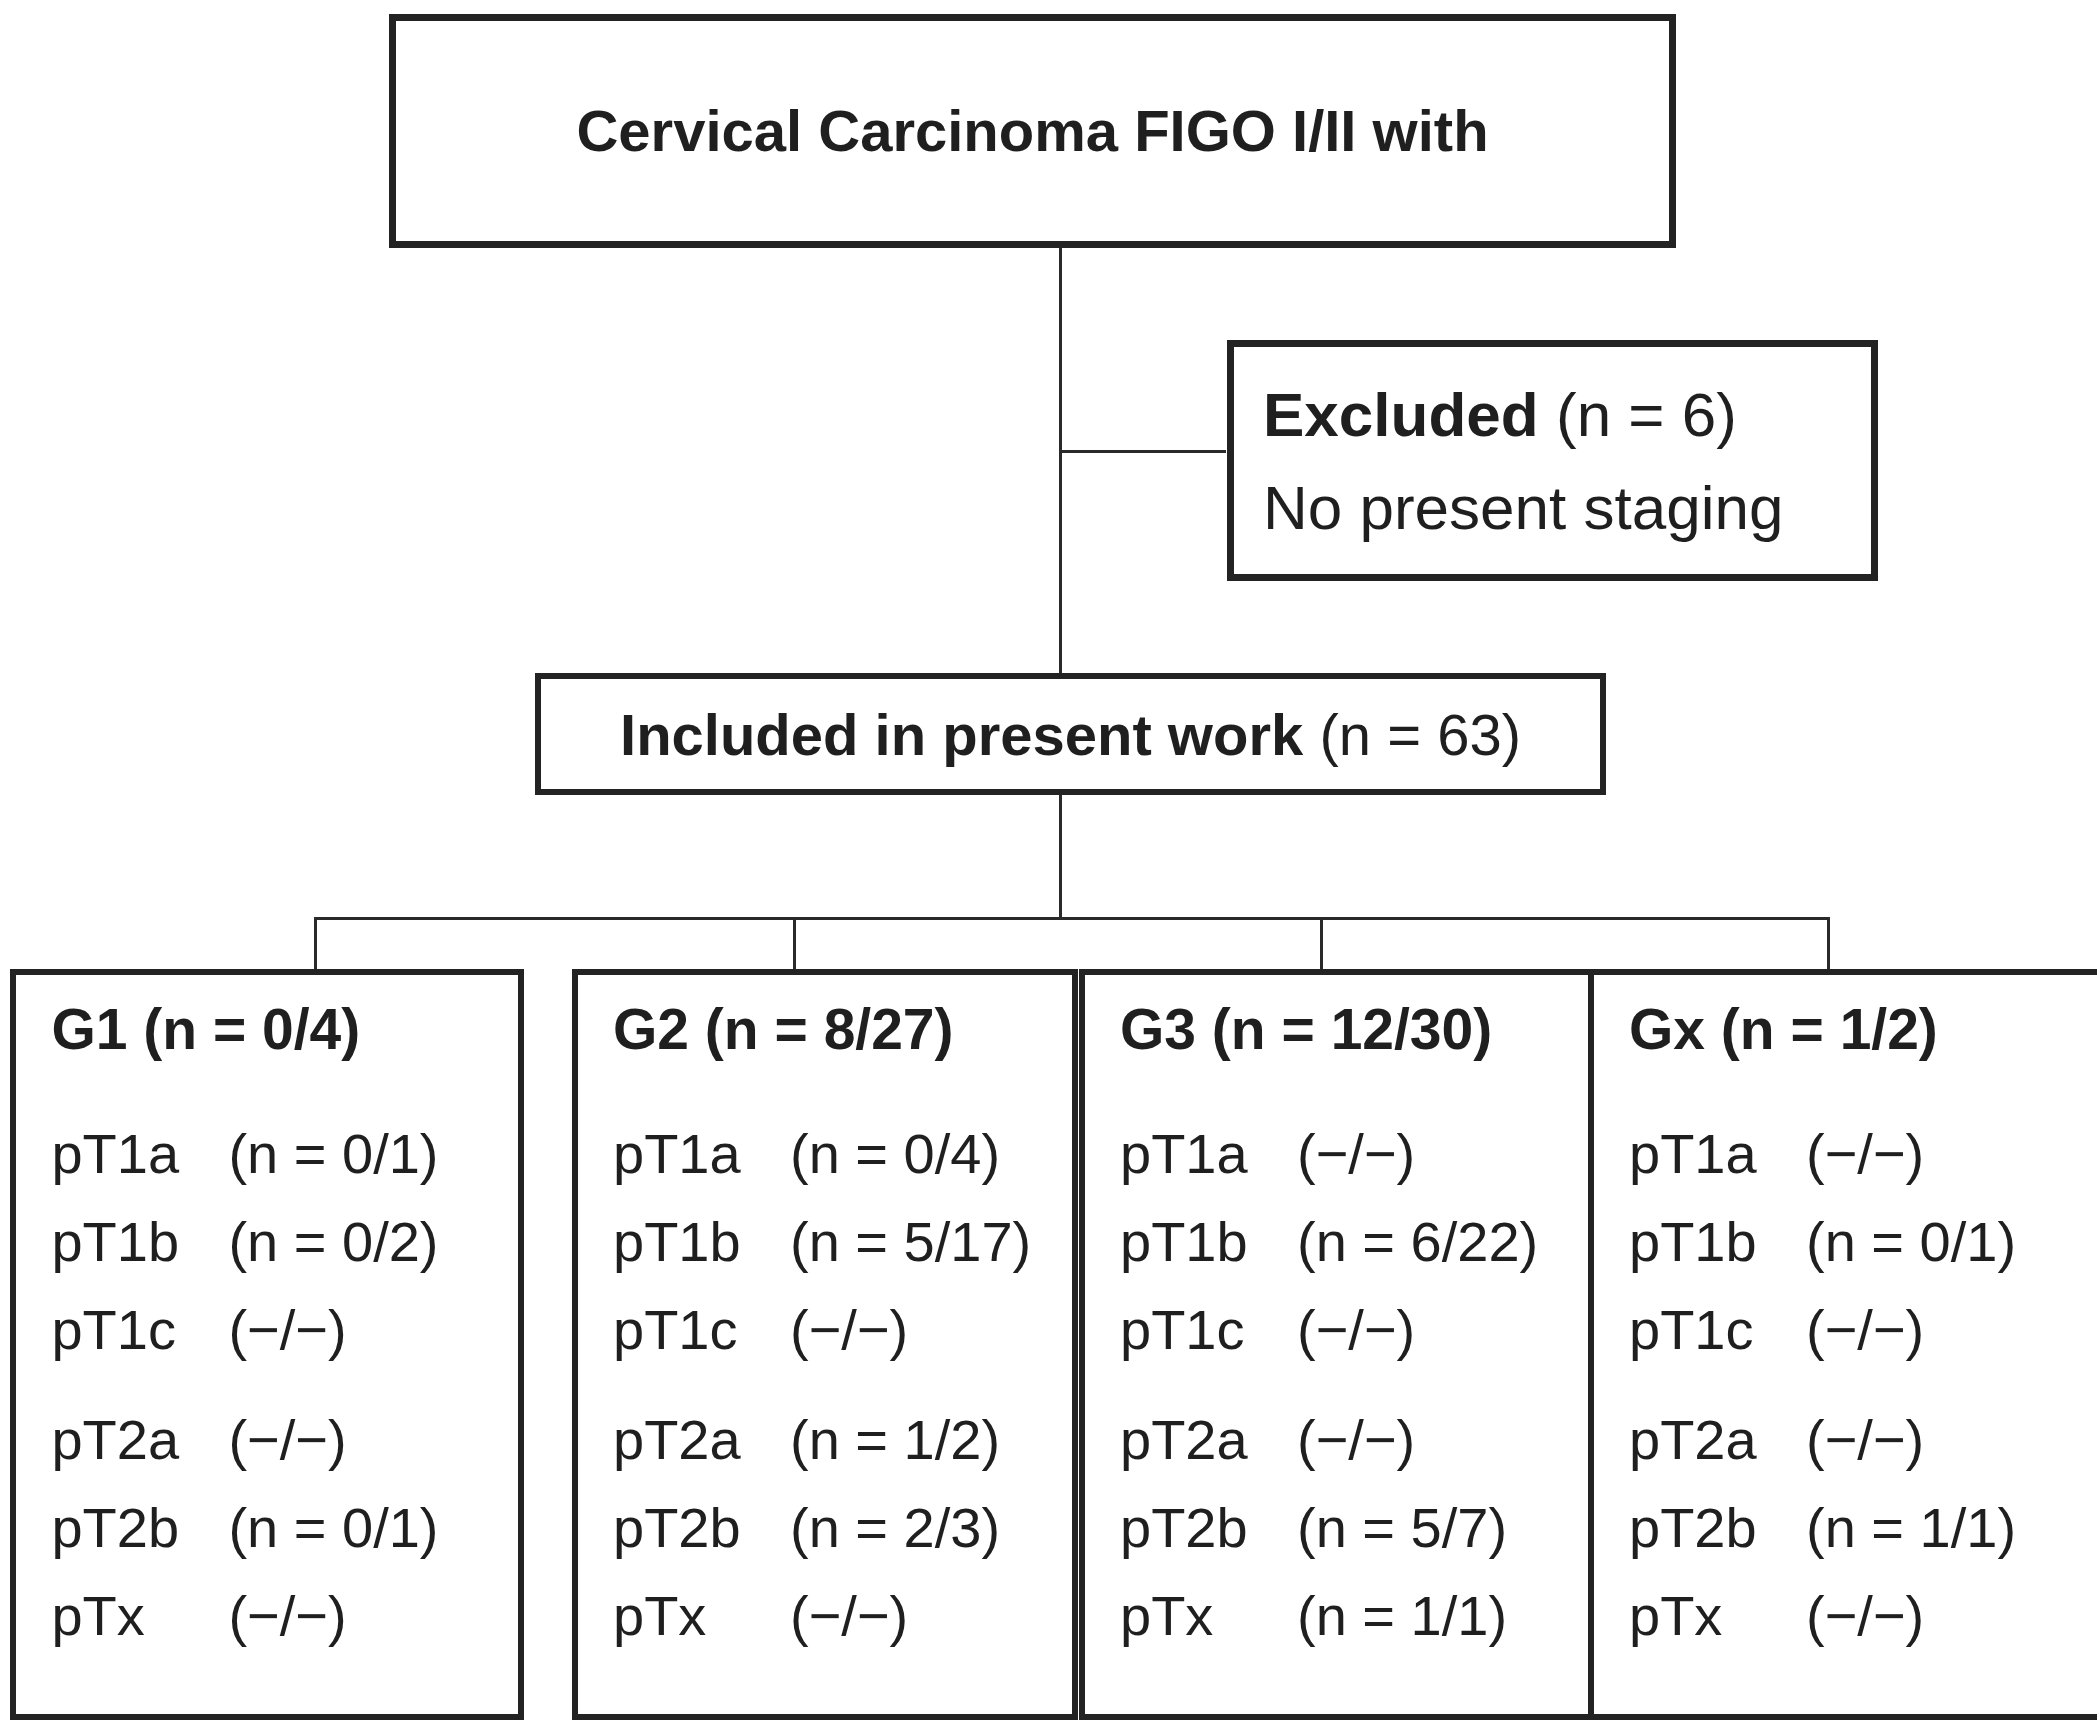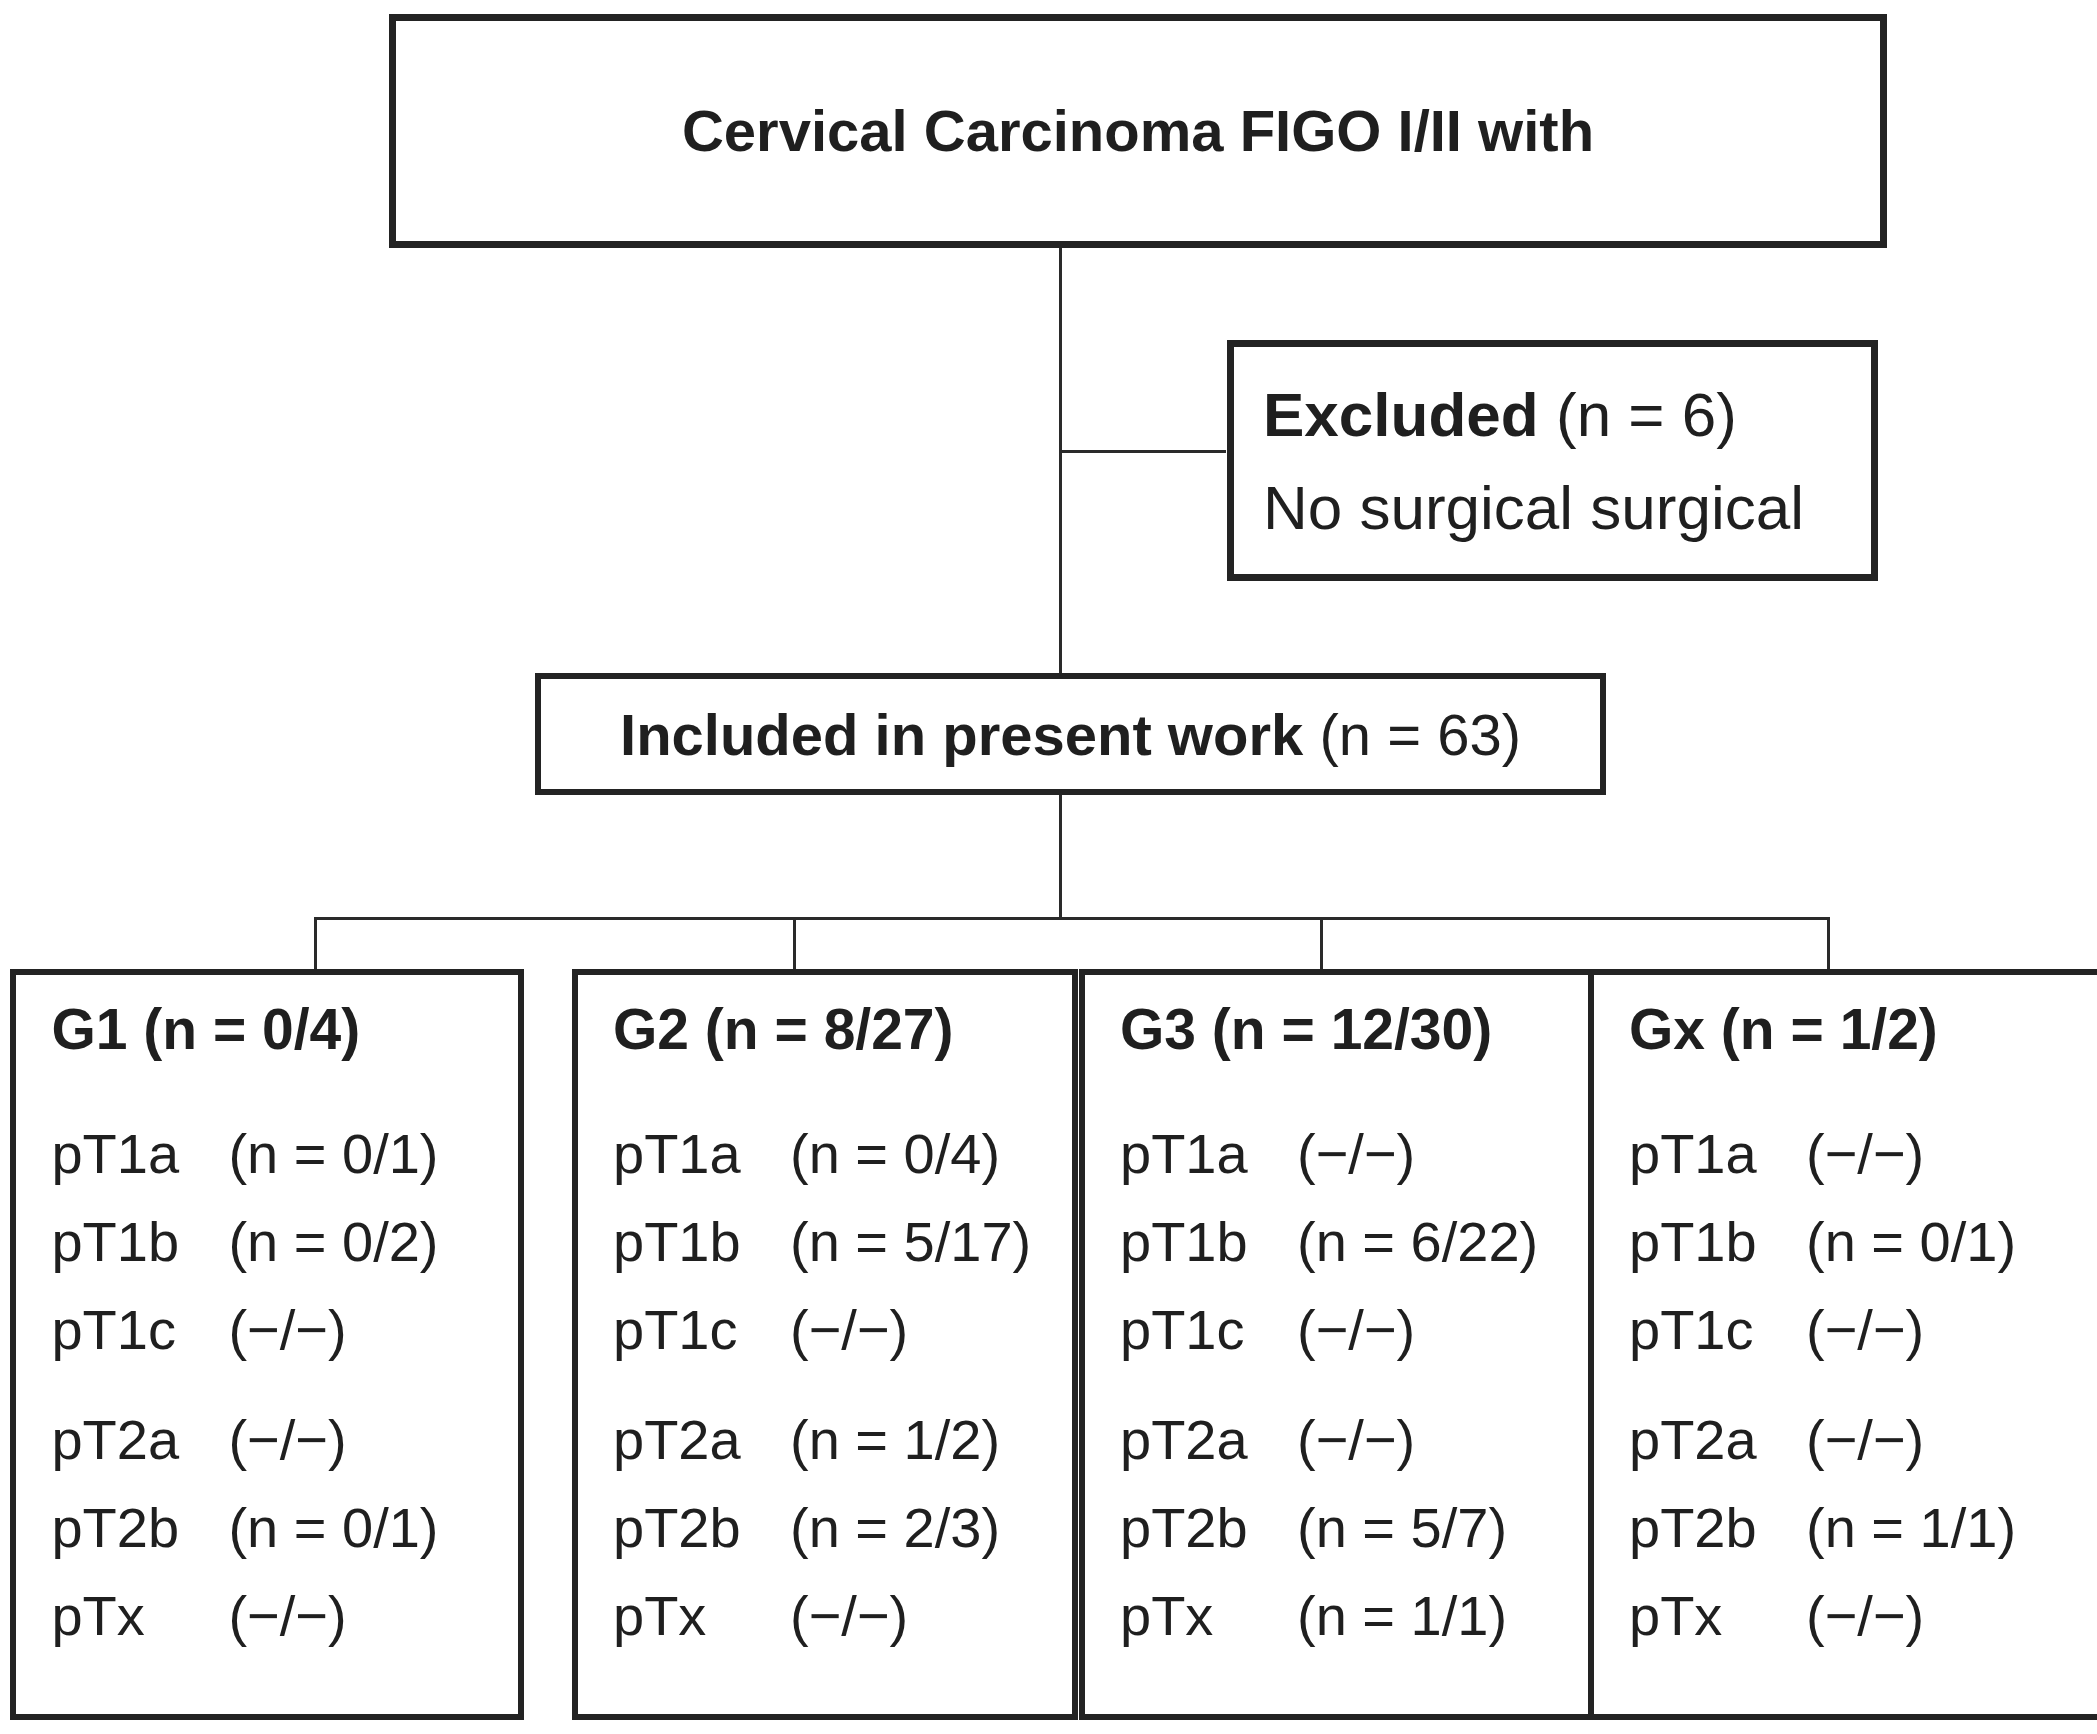--- a/index.html
+++ b/index.html
@@ -21,21 +21,21 @@
     box-sizing: border-box;
     border: 6.7px solid #232323;
     background: #ffffff;
   }
   .line {
     position: absolute;
     background: #2a2a2a;
   }
   
   .top-box {
-    left: 389px; top: 14px; width: 1498px; height: 234px;
+    left: 389px; top: 14px; width: 1287px; height: 234px;
     border-width: 7.3px;
     display: flex; flex-direction: column;
     align-items: center; justify-content: center;
     text-align: center;
     font-size: 58px; line-height: 1.36;
   }
   .bold { font-weight: bold; }
   .count { font-weight: normal; margin-left: 0.28em; }
   
   .excluded-box {
@@ -102,21 +102,21 @@
     </div>
   </div>
 
   <div class="line v-line-top"></div>
   <div class="line h-line-excluded"></div>
 
   <div class="box excluded-box">
     <div>
       <span class="bold">Excluded</span><span class="count">(n = 6)</span>
     </div>
-    <div>No surgical surgical</div>
+    <div>No present staging</div>
   </div>
 
   <div class="box included-box">
     <span class="bold">Included in present work</span>
       <span class="count">(n = 63)</span>
   </div>
 
   <div class="line v-line-mid"></div>
   <div class="line h-line-dist"></div>
   <div class="line drop-1"></div>

